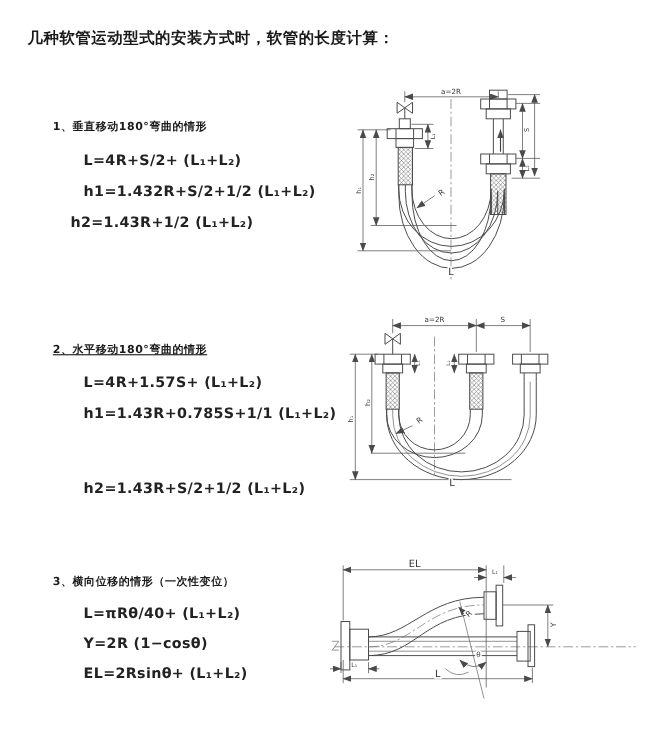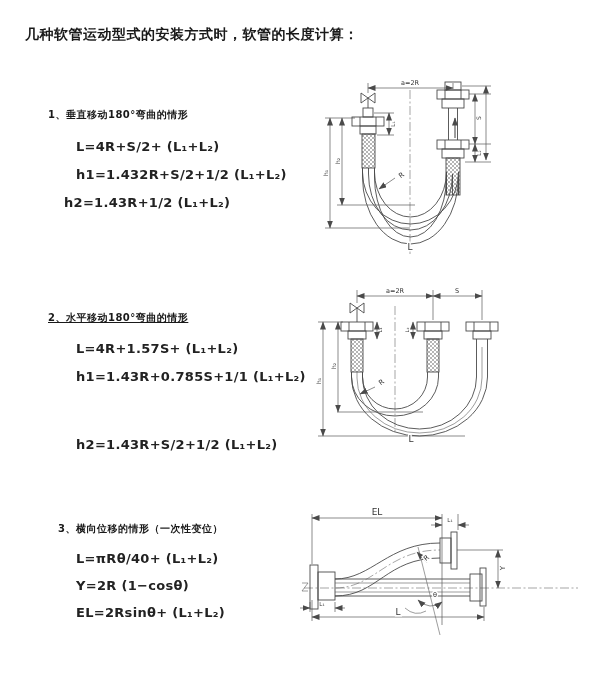--- a/index.html
+++ b/index.html
@@ -30,21 +30,21 @@
 </div>
 
 <div>
   <div class="t heading" style="left:48px;top:311px;text-decoration:underline;">2、水平移动180°弯曲的情形</div>
   <div class="t formula" style="left:76px;top:341px;">L=4R+1.57S+ (L₁+L₂)</div>
   <div class="t formula" style="left:76px;top:369px;">h1=1.43R+0.785S+1/1 (L₁+L₂)</div>
   <div class="t formula" style="left:76px;top:397px;margin-top:40px;">h2=1.43R+S/2+1/2 (L₁+L₂)</div>
 </div>
 
 <div>
-  <div class="t heading" style="left:58px;top:522px;">3、横向位移的情形（一次性变位）</div>
+  <div class="t heading" style="left:48px;top:522px;">3、横向位移的情形（一次性变位）</div>
   <div class="t formula" style="left:76px;top:551px;">L=πRθ/40+ (L₁+L₂)</div>
   <div class="t formula" style="left:76px;top:578px;text-align:center;">Y=2R (1−cosθ)</div>
   <div class="t formula" style="left:76px;top:605px;">EL=2Rsinθ+ (L₁+L₂)</div>
 </div>
 
 <svg style="left:315px;top:72px;" width="275" height="200" viewBox="0 0 275 200">
   <defs>
     <marker id="a1" markerWidth="9" markerHeight="8" refX="7.5" refY="3" orient="auto-start-reverse" markerUnits="userSpaceOnUse">
       <path d="M0,0 L8,3 L0,6 z" fill="#4a4a4a"></path>
     </marker>

